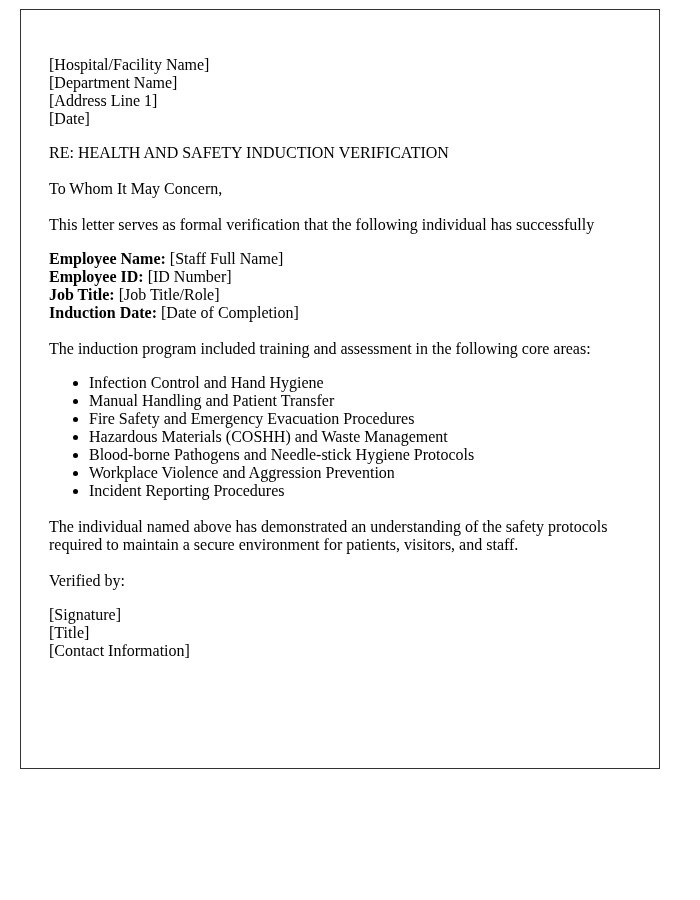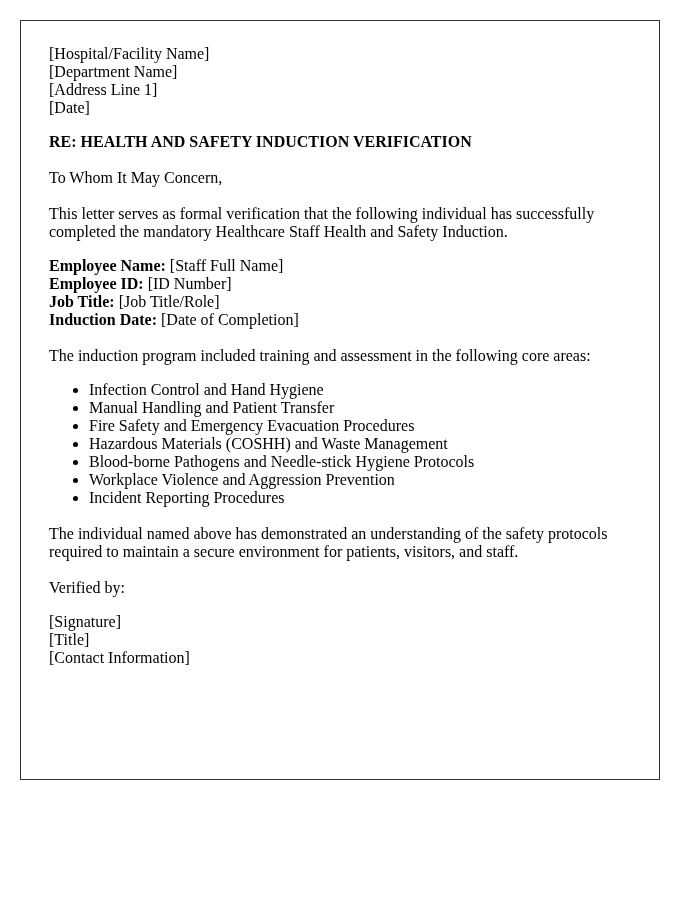--- a/index.html
+++ b/index.html
@@ -12,31 +12,31 @@
       height: 900px;
       position: relative;
       font-family: "Liberation Serif", "DejaVu Serif", serif;
       color: #000000;
       font-size: 16px;
       line-height: 18px;
     }
     .letter {
       position: absolute;
       left: 20px;
-      top: 20px;
+      top: 9px;
       width: 640px;
       height: 760px;
       border: 1px solid #333333;
       box-sizing: border-box;
-      padding: 24px 28px 0 28px;
+      padding: 46px 28px 0 28px;
     }
     .block { margin: 0 0 16px 0; }
     .line { display: block; white-space: nowrap; }
     .re-line {
-      font-weight: bold;
+      font-weight: normal;
       margin: 0 0 16px 0;
     }
     .label { font-weight: bold; }
     ul.areas {
       margin: 0 0 16px 0;
       padding: 0 0 0 40px;
       list-style: disc;
     }
     ul.areas li { line-height: 18px; }
     .bold { font-weight: bold; }
@@ -53,21 +53,20 @@
     <span class="line">[Address Line 1]</span>
     <span class="line">[Date]</span>
   </div>
 
   <div class="re-line">RE: HEALTH AND SAFETY INDUCTION VERIFICATION</div>
 
   <p>To Whom It May Concern,</p>
 
   <p>
     <span class="line">This letter serves as formal verification that the following individual has successfully</span>
-    <span class="line">completed the mandatory Healthcare Staff Health and Safety Induction.</span>
   </p>
 
   <div class="block">
     <span class="line"><span class="label">Employee Name:</span><span> [Staff Full Name]</span></span>
     <span class="line"><span class="label">Employee ID:</span><span> [ID Number]</span></span>
     <span class="line"><span class="label">Job Title:</span><span> [Job Title/Role]</span></span>
     <span class="line"><span class="label">Induction Date:</span><span> [Date of Completion]</span></span>
   </div>
 
   <p>The induction program included training and assessment in the following core areas:</p>

